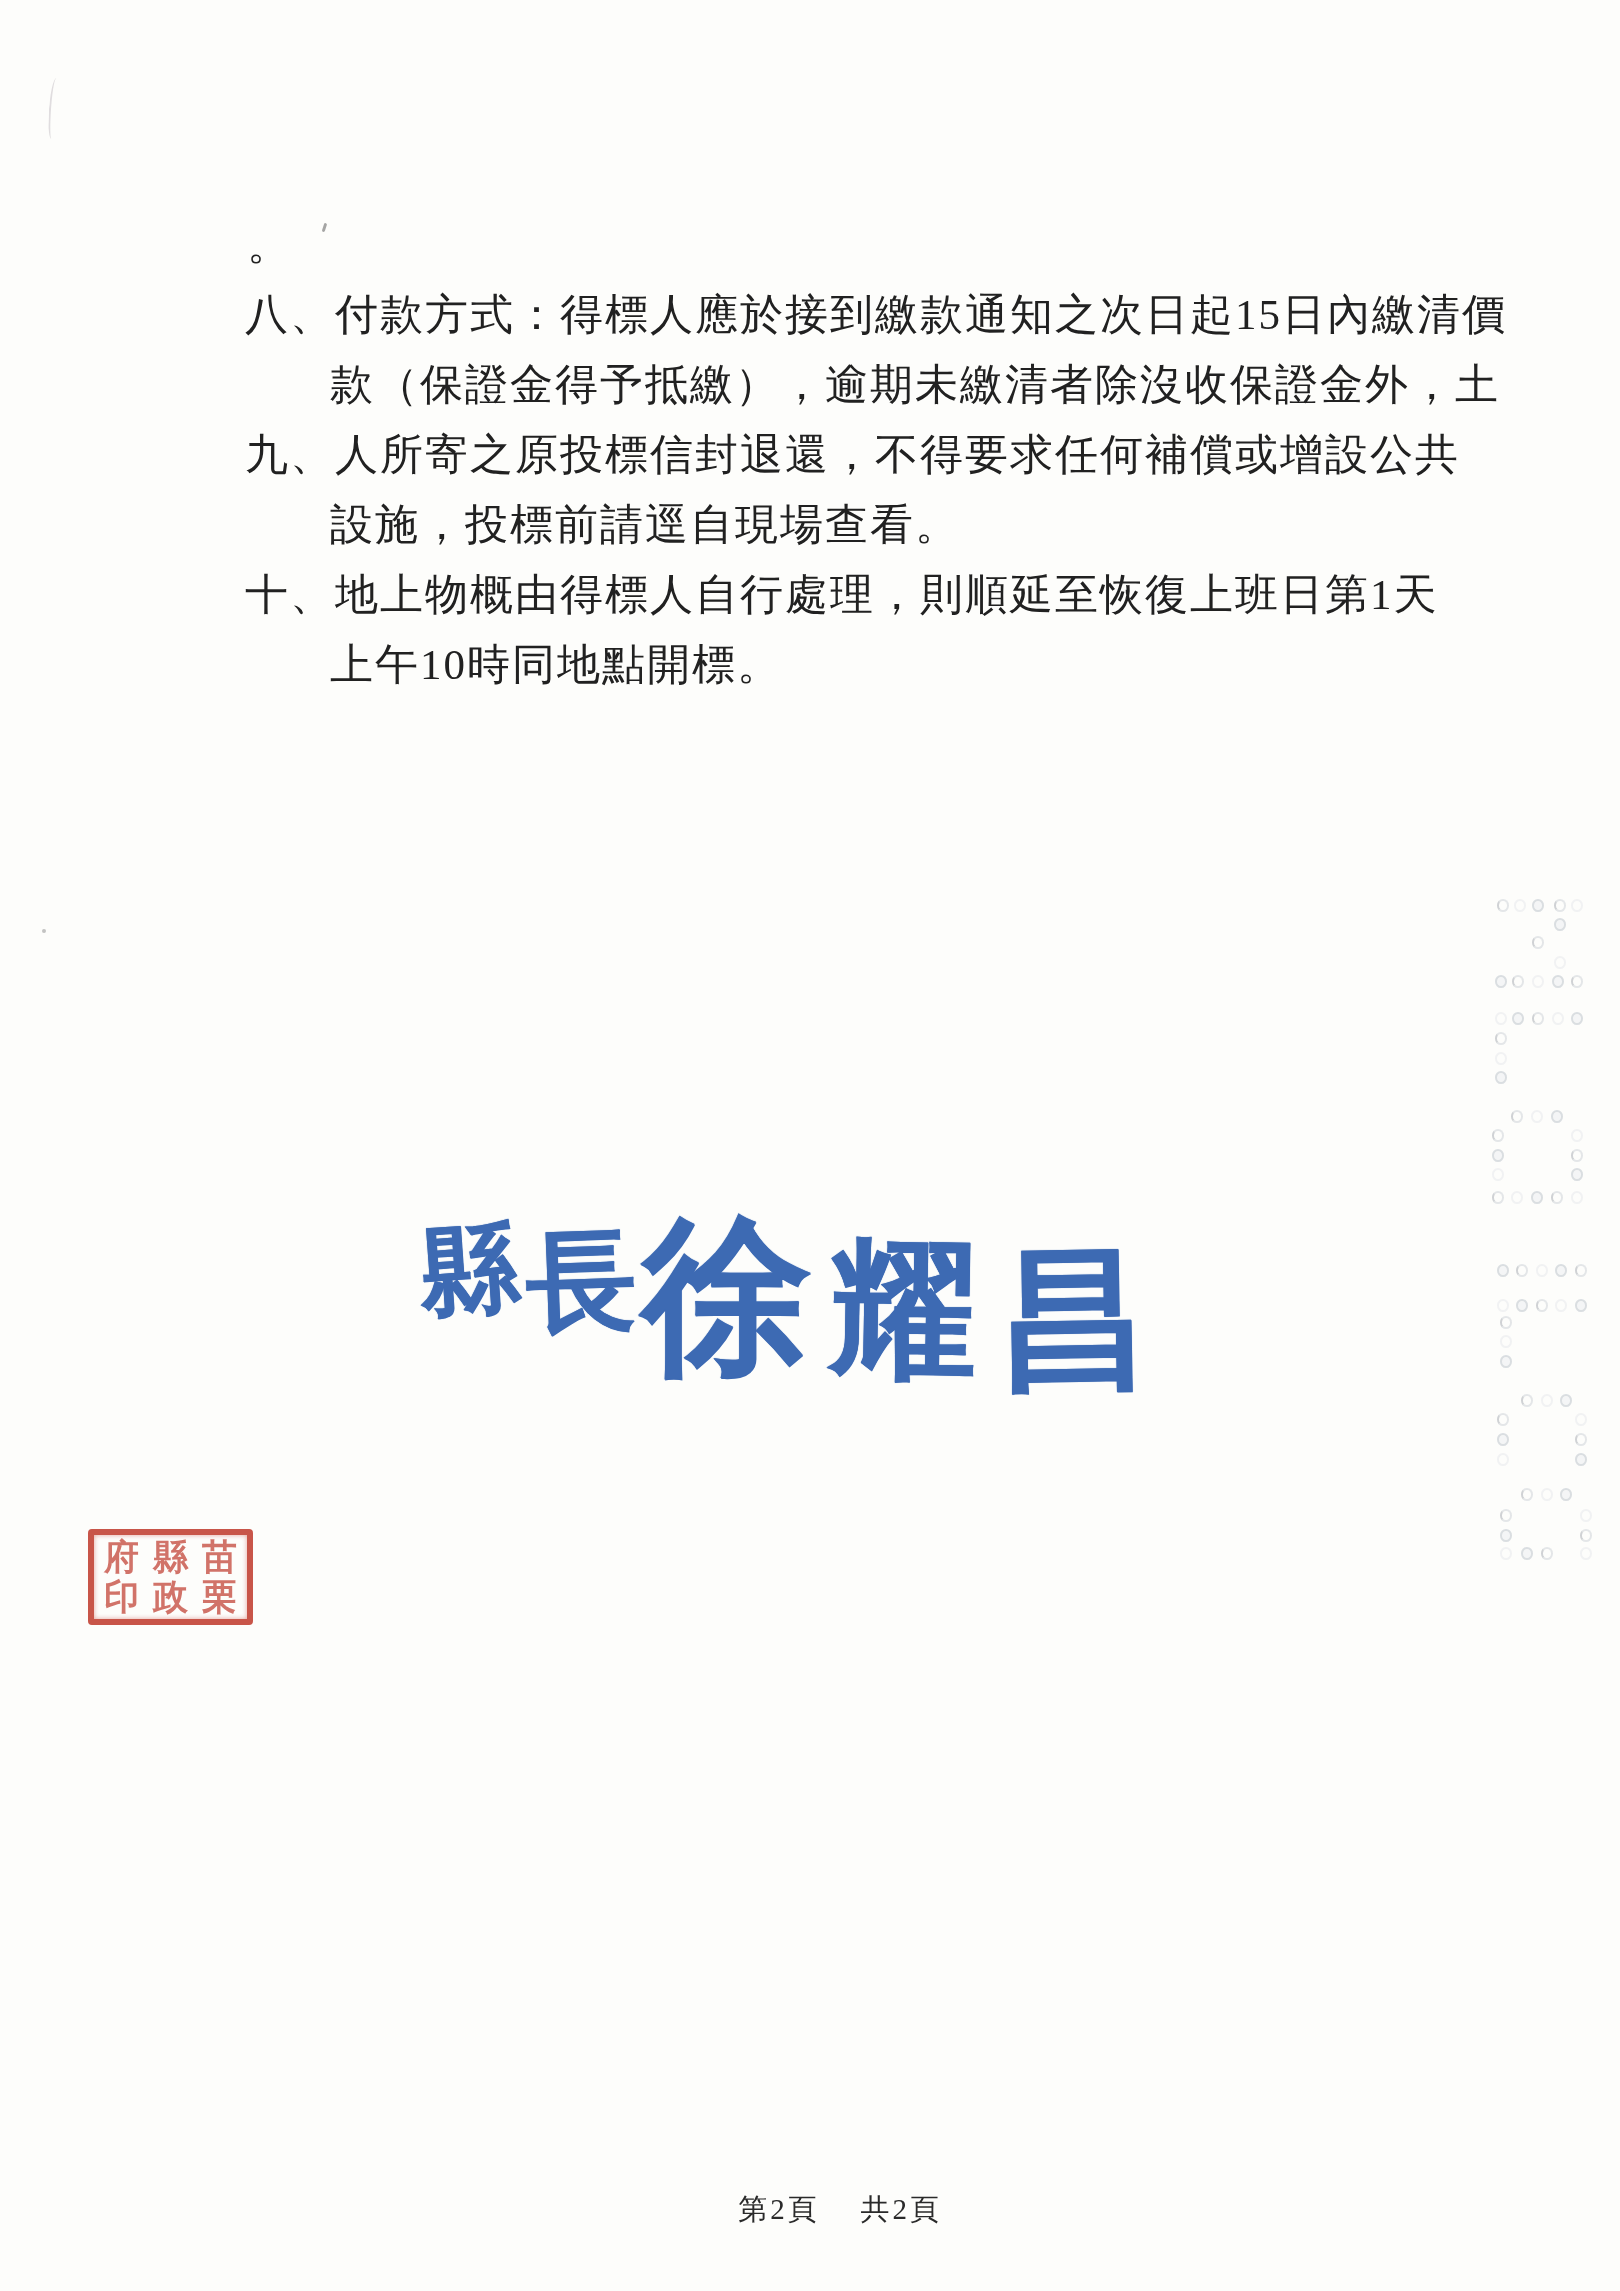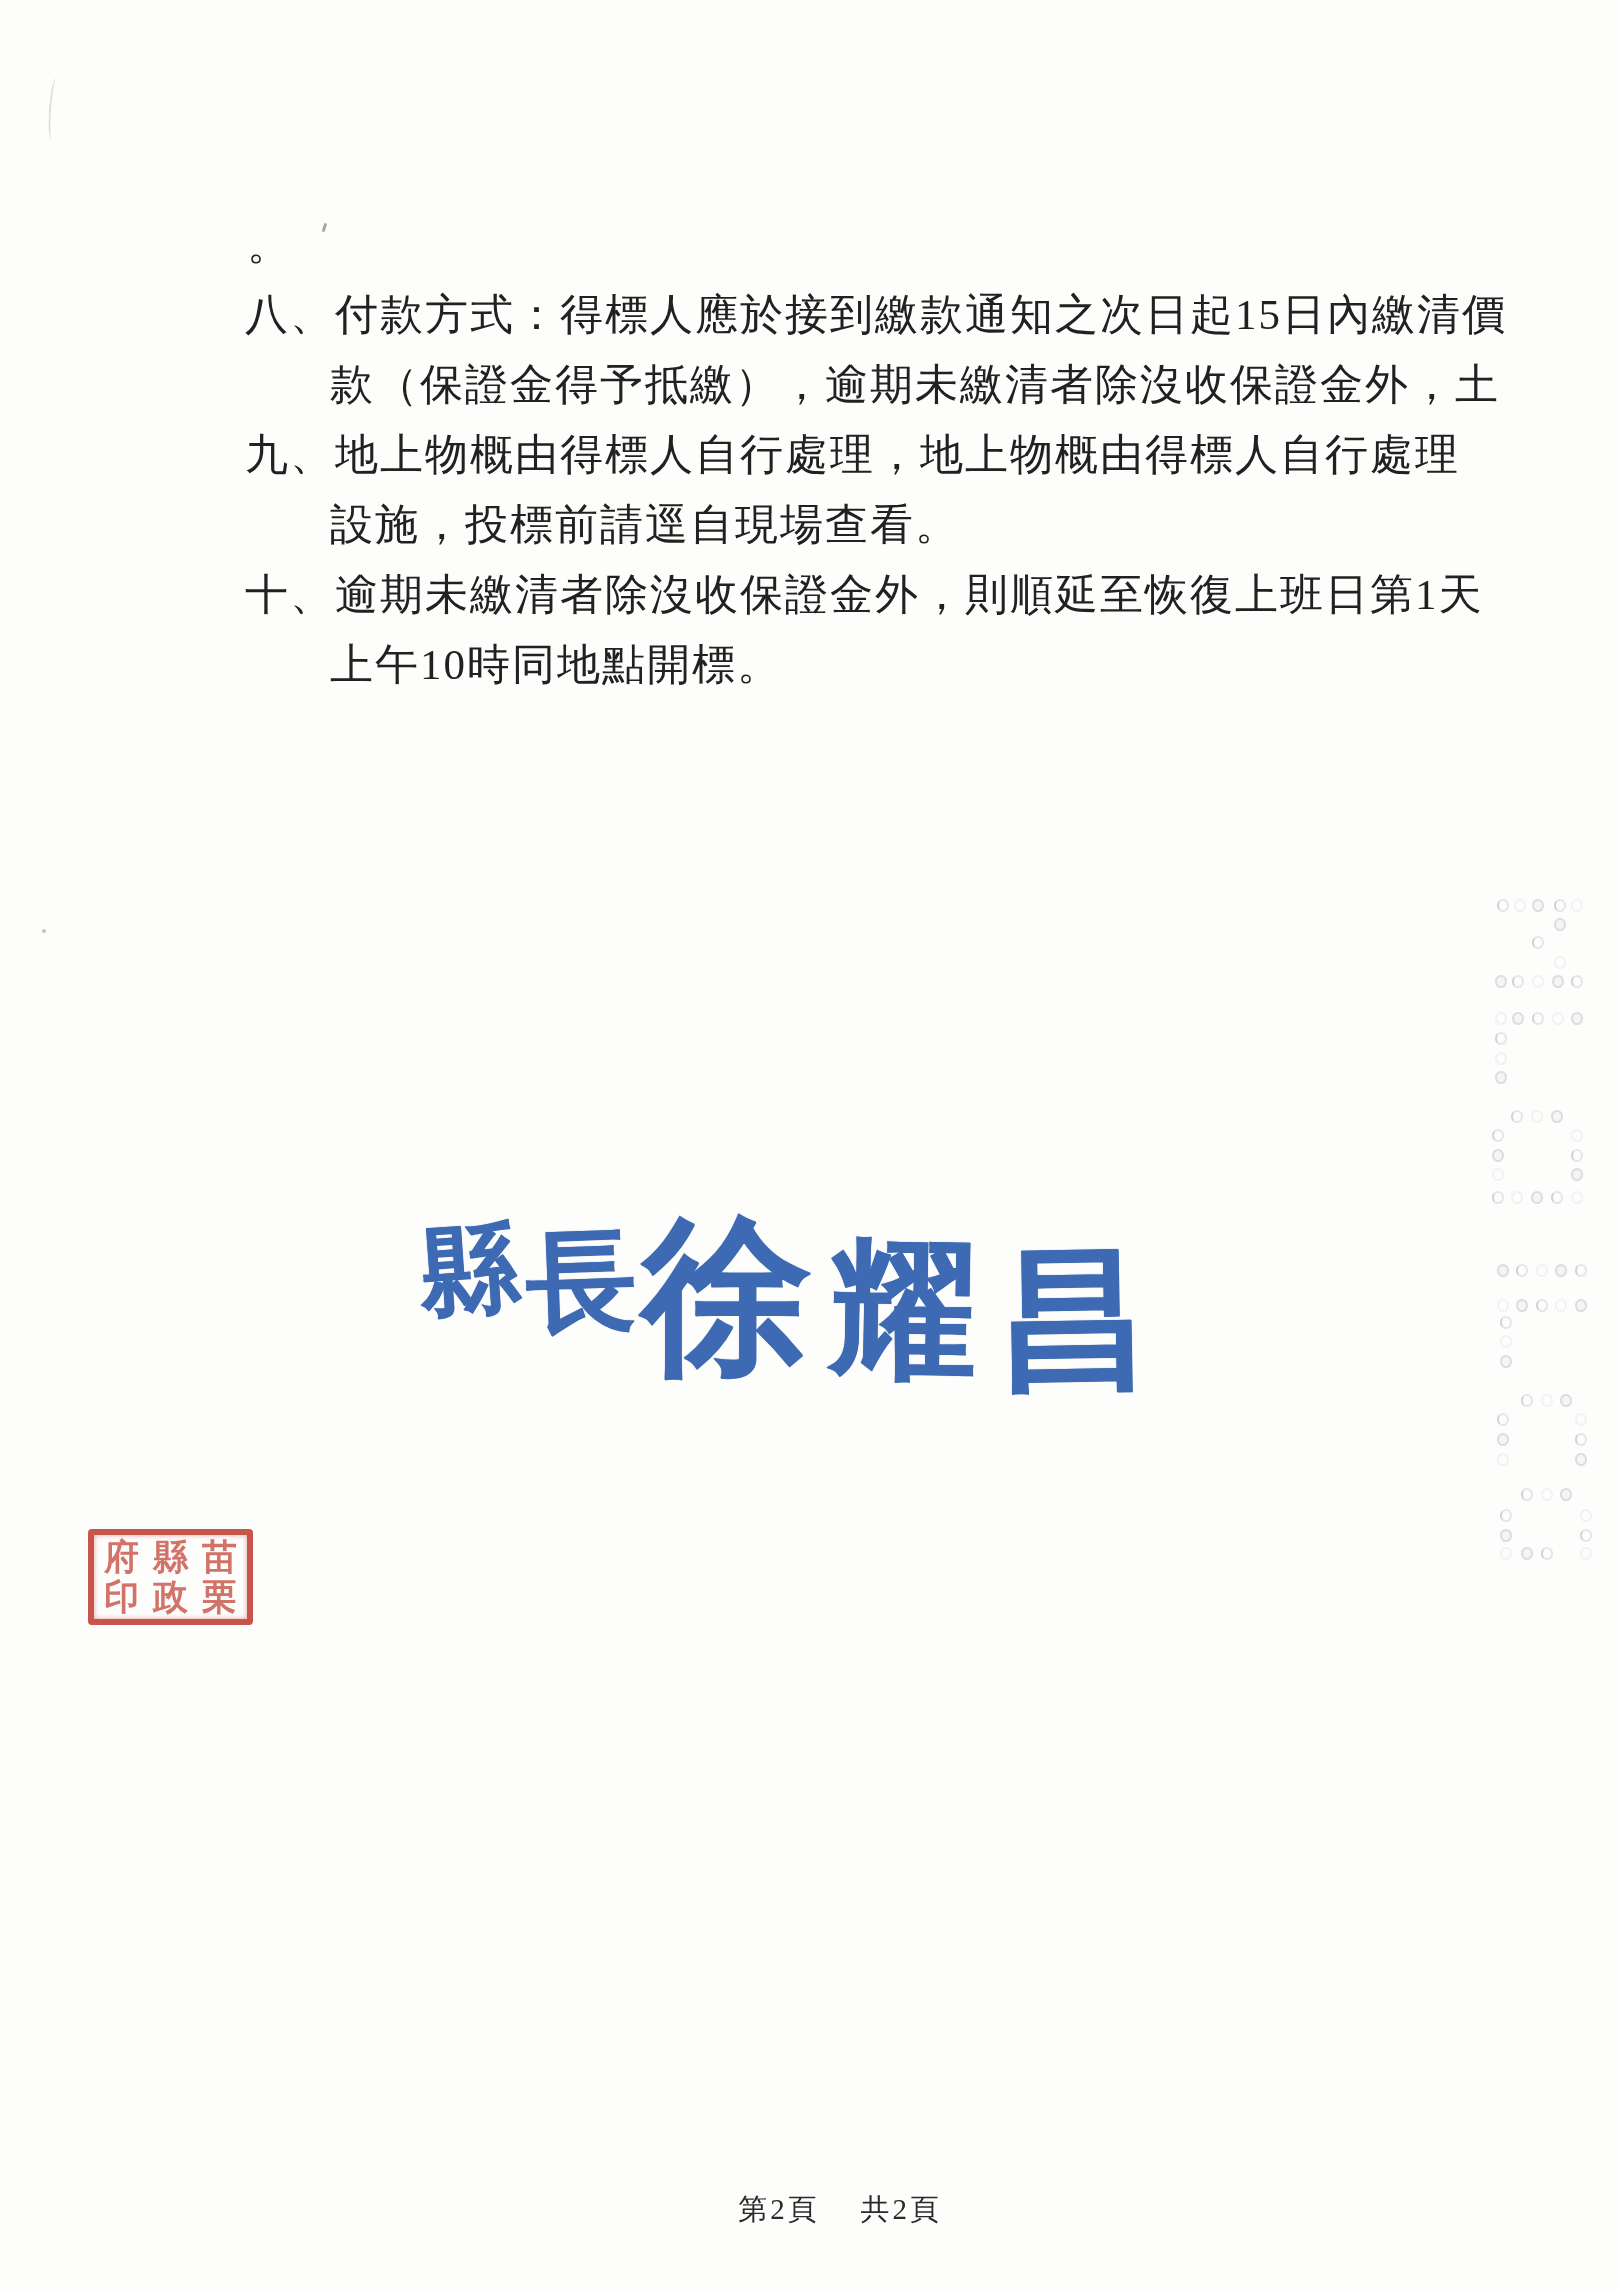--- a/index.html
+++ b/index.html
@@ -187,23 +187,23 @@
       <span class="dot d1" style="left: 1580px; top: 1547px;"></span>
     </div>
   <div class="squiggle"></div>
   <div class="speck-comma"></div>
   <div class="speck-dot"></div>
 
   <div class="text-block" style="color: rgb(33, 33, 33);">
     <div class="text-line ind-solo">。</div>
     <div class="text-line ind-item">八、付款方式：得標人應於接到繳款通知之次日起15日內繳清價</div>
     <div class="text-line ind-cont2">款（保證金得予抵繳），逾期未繳清者除沒收保證金外，土</div>
-    <div class="text-line ind-item">九、地上物概由得標人自行處理，地上物概由得標人自行處理</div>
+    <div class="text-line ind-item">九、人所寄之原投標信封退還，不得要求任何補償或增設公共</div>
     <div class="text-line ind-cont2">設施，投標前請逕自現場查看。</div>
-    <div class="text-line ind-item">十、逾期未繳清者除沒收保證金外，則順延至恢復上班日第1天</div>
+    <div class="text-line ind-item">十、地上物概由得標人自行處理，則順延至恢復上班日第1天</div>
     <div class="text-line ind-cont2">上午10時同地點開標。</div>
   </div>
 
   <div>
     <span class="sig-char sig-c0" style="color: rgb(61, 106, 179);">縣</span>
     <span class="sig-char sig-c1" style="color: rgb(61, 106, 179);">長</span>
     <span class="sig-char sig-c2" style="color: rgb(61, 106, 179);">徐</span>
     <span class="sig-char sig-c3" style="color: rgb(61, 106, 179);">耀</span>
     <span class="sig-char sig-c4" style="color: rgb(61, 106, 179);">昌</span>
   </div>

